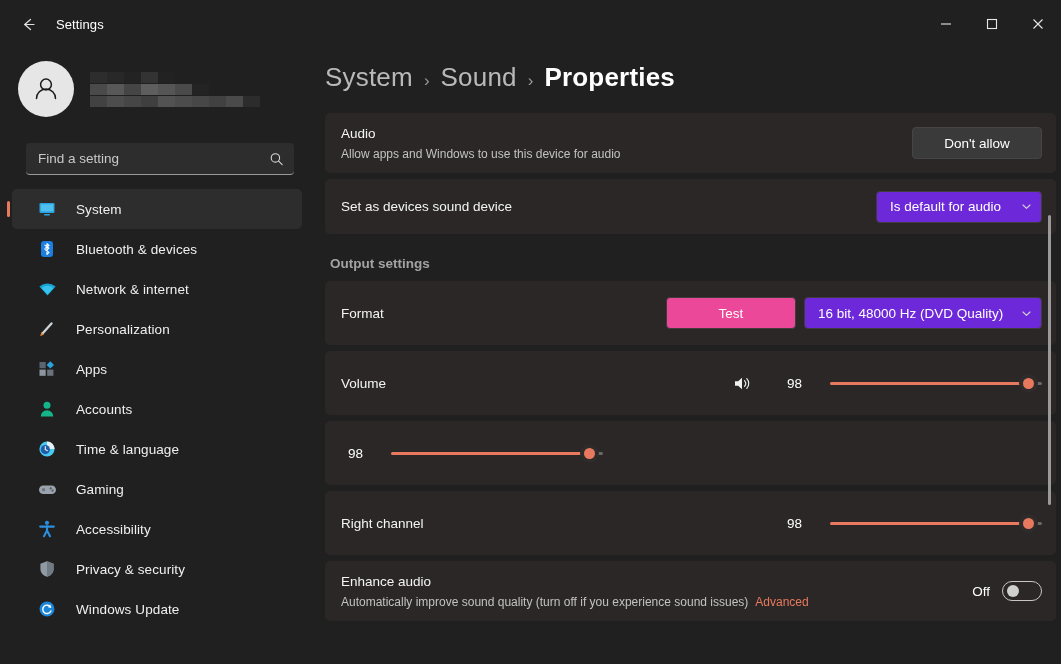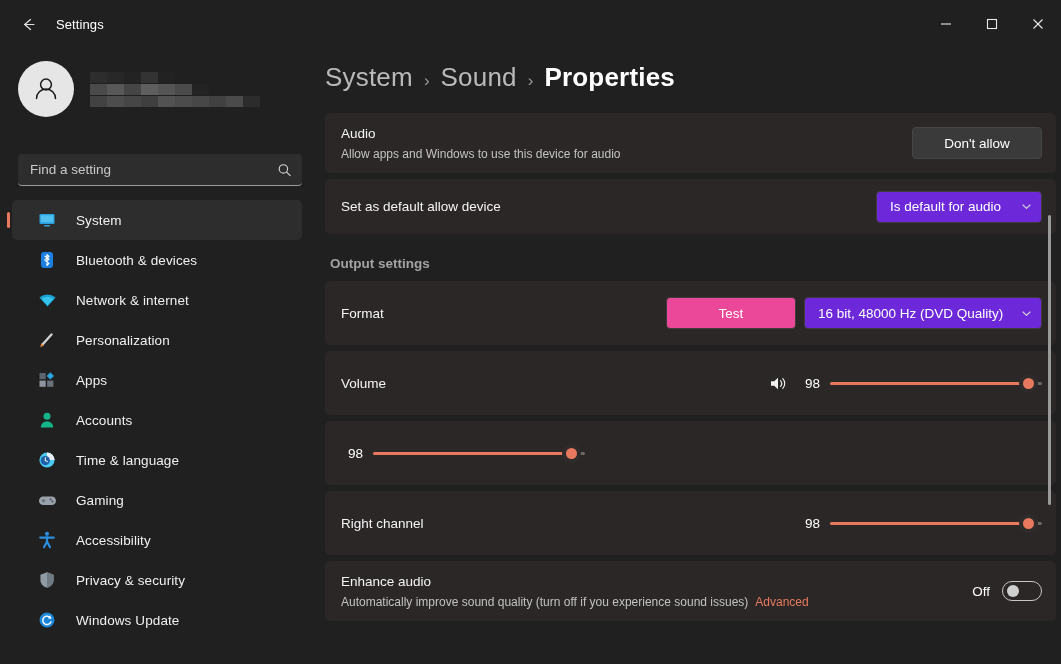--- a/index.html
+++ b/index.html
@@ -46,21 +46,21 @@
   }
   .avatar {
     width: 56px; height: 56px; border-radius: 50%; background: #e6e6e6;
     display: flex; align-items: center; justify-content: center; flex: none;
   }
   .avatar svg { display: block; }
   .userblock { margin-left: 16px; display: flex; flex-direction: column; gap: 1px; }
   .px-row { display: flex; height: 11px; }
   .px { width: 17px; height: 11px; }
 
-  .searchwrap { padding: 0 18px; margin-top: 28px; }
+  .searchwrap { padding: 0 26px; margin-top: 17px; }
   .searchbox {
     position: relative; height: 32px; background: #2d2d2d; border-radius: 4px;
     border-bottom: 1px solid #9a9a9a; display: flex; align-items: center;
   }
   .searchbox input {
     flex: 1; background: transparent; border: 0; outline: none;
     color: #e6e6e6; font-size: 13.5px; font-family: "Liberation Sans", sans-serif;
     padding: 0 32px 0 12px;
   }
   .searchbox input::placeholder { color: #c9c9c9; opacity: 1; }
@@ -123,21 +123,21 @@
   }
   .combo-label { font-size: 13.5px; color: #ffffff; }
   .combo .chev { margin-left: 10px; display: flex; }
 
   .section-head {
     font-size: 13.5px; color: #a3a3a3; font-weight: bold;
     margin: 22px 0 10px 5px;
   }
 
   
-  .slider-area { display: flex; align-items: center; gap: 10px; }
+  .slider-area { display: flex; align-items: center; gap: 28px; }
   .spk { display: flex; }
   .slider-val { font-size: 13.5px; color: #ffffff; width: 22px; text-align: right; }
   .slider {
     position: relative; width: 212px; height: 18px; display: flex; align-items: center;
   }
   .track-fill {
     position: absolute; left: 0; height: 3px; background: #e8795e; border-radius: 2px;
   }
   .track-rest {
     position: absolute; right: 0; height: 3px; background: #6d6868; border-radius: 2px;
@@ -410,21 +410,21 @@
 
       <div class="card h72">
         <div class="card-texts">
           <div class="card-title">Audio</div>
           <div class="card-sub">Allow apps and Windows to use this device for audio</div>
         </div>
         <div class="btn btn-dontallow">Don't allow</div>
       </div>
 
       <div class="card h56">
-        <div class="card-label">Set as default allow device</div>
+        <div class="card-label">Set as devices sound device</div>
         <div class="combo" style="width:166px">
           <span class="combo-label">Is default for audio</span>
           <span class="chev">
             <svg width="11" height="11" viewBox="0 0 11 11">
                 <path d="M2 4 L5.5 7.4 L9 4" fill="none" stroke="#d5d5d5" stroke-width="1.1" stroke-linecap="round" stroke-linejoin="round"></path>
               </svg>
           </span>
         </div>
       </div>
 

